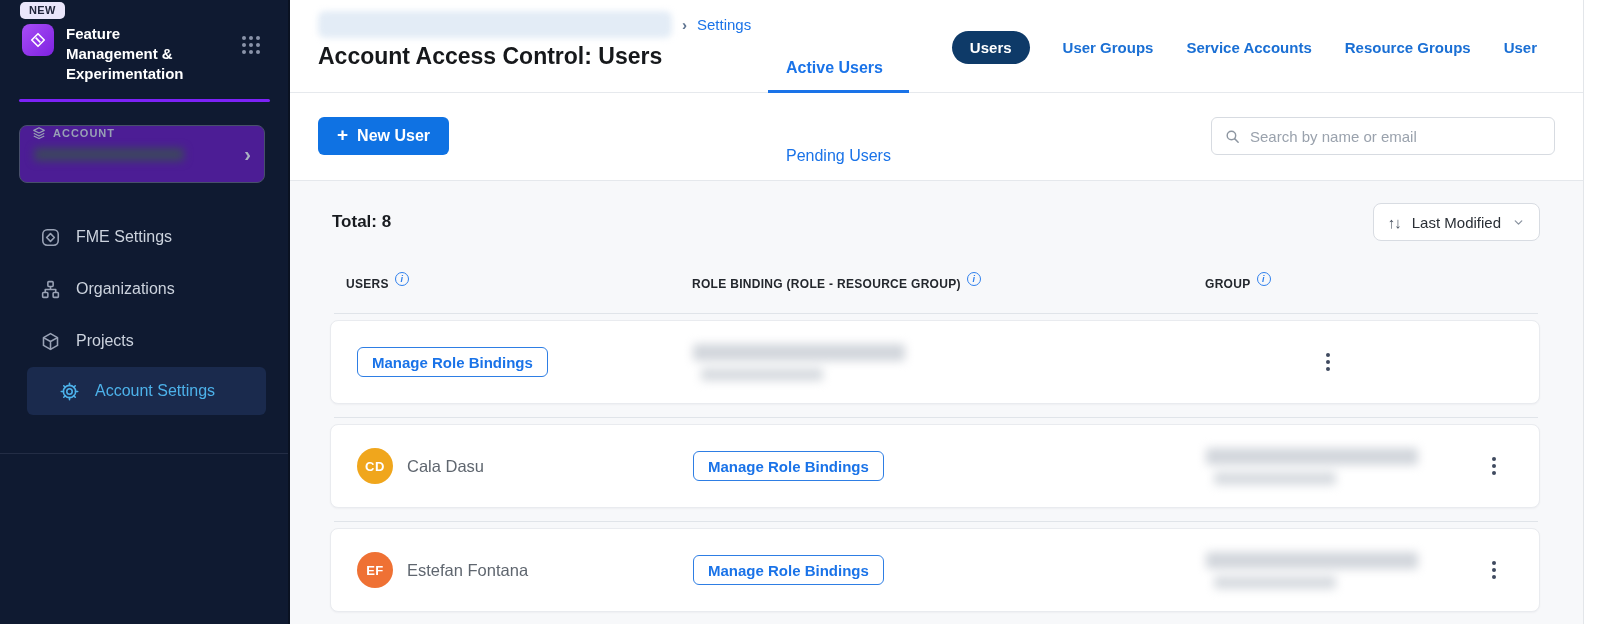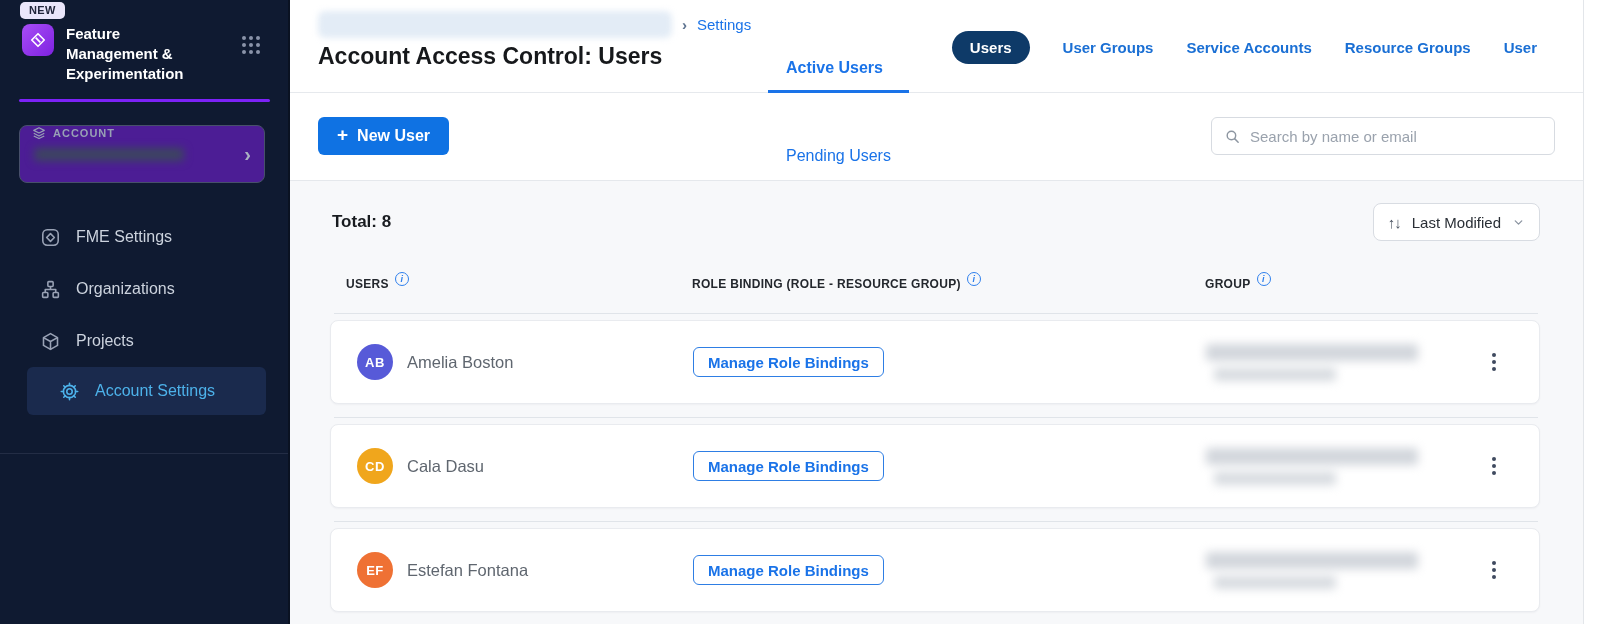--- a/index.html
+++ b/index.html
@@ -267,24 +267,20 @@
           <span class="info">i</span>
         </div>
         <div></div>
       </div>
 
       <div class="rows">
 
         <div class="row-group">
           <div class="row-sep"></div>
           <div class="row-card">
-            <div class="cell-user">
-              <div class="avatar" style="background: rgb(87, 90, 216);">AB</div>
-              <div class="user-name">Amelia Boston</div>
-            </div>
             <div><button class="manage-btn">Manage Role Bindings</button></div>
             <div class="cell-email">
               <div class="blur-line a"></div>
                 <div class="blur-line b"></div>
             </div>
             <div class="cell-menu">
                 <div class="kebab">
                   <i></i>
                   <i></i>
                   <i></i>

